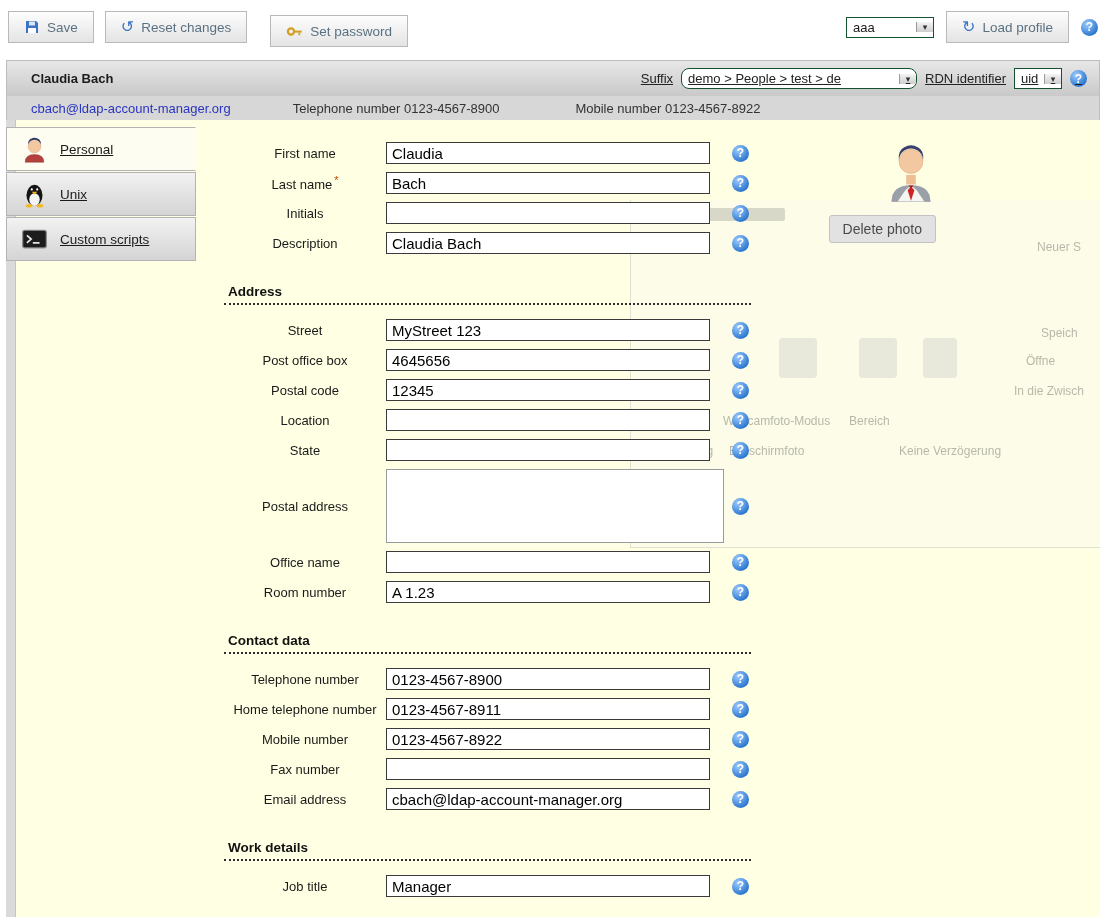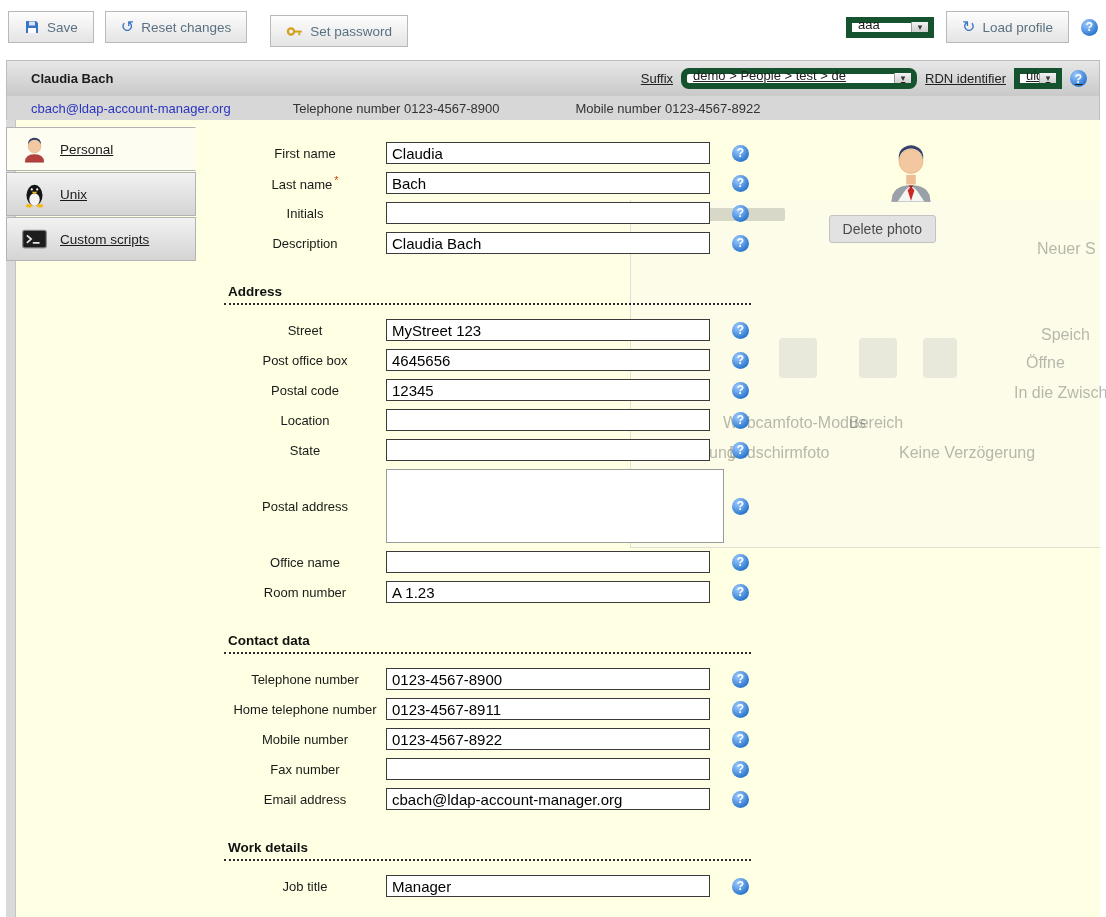--- a/index.html
+++ b/index.html
@@ -13,21 +13,21 @@
   
   .toolbar { position:absolute; left:8px; top:8px; right:8px; height:38px;
              display:flex; align-items:center; }
   .btn { display:inline-flex; align-items:center; gap:7px; height:32px;
          padding:0 15px; border:1px solid #b9b9b9; border-radius:0;
          background:linear-gradient(#fdfdfd,#e4e4e4); color:#5a7182;
          font-size:13.5px; cursor:pointer; white-space:nowrap; }
   .btn + .btn { margin-left:11px; }
   .btn .uni-icon { font-size:16px; color:#3b74c4; line-height:1; }
   .toolbar-right { margin-left:auto; display:flex; align-items:center; gap:12px; }
-  .combo { display:inline-flex; align-items:flex-end; border:6px solid #14532d;
+  .combo { display:inline-flex; align-items:center; border:1px solid #14532d;
            background:#fff; height:21px; font-size:13px; cursor:pointer; }
   .combo .val { display:flex; align-items:center; padding:0 6px; overflow:hidden;
                 white-space:nowrap; }
   .combo .arrow { width:17px; display:flex; align-items:center; justify-content:center;
                   background:linear-gradient(#f4f4f4,#cfcfcf); border-left:1px solid #9a9a9a;
                   font-size:9px; color:#333; }
   .combo-profile { width:88px; }
   .help { width:17px; height:17px; min-width:17px; border-radius:50%;
           background:radial-gradient(circle at 35% 30%, #9ecbff, #2f7ad1 70%, #1b5fb0);
           color:#fff; font-weight:bold; font-size:12px;
@@ -72,21 +72,21 @@
   .row .help { margin-left:22px; }
   .row.ta .help { margin-left:8px; }
   .section { width:527px; font-weight:bold; font-size:13.5px; margin:24px 0 14px 0;
              padding:6px 0 4px 4px; border-bottom:2px dotted #2c2c2c; color:#111; }
 
   
   .ghost { position:absolute; left:624px; top:80px; right:0; height:348px;
            background:rgba(244,244,244,0.30);
            border-left:1px solid rgba(140,140,140,0.25);
            border-bottom:1px solid rgba(140,140,140,0.25); z-index:1; }
-  .ghost span { position:absolute; font-size:16px; color:rgba(70,70,70,0.38); white-space:nowrap; }
+  .ghost span { position:absolute; font-size:12px; color:rgba(70,70,70,0.38); white-space:nowrap; }
   .ghost .gbox { position:absolute; background:rgba(190,190,190,0.30);
                  border-radius:4px; }
   .ghost .gbar { position:absolute; left:4px; top:8px; width:150px; height:13px;
                  background:rgba(90,90,90,0.22); border-radius:2px; }
   .photo-wrap { position:absolute; left:810px; top:20px; z-index:4; width:120px; text-align:right; }
   .avatar { display:inline-block; }
   .delete-photo { margin-top:10px; display:inline-block; padding:5px 13px;
                   background:#e2e2e2; border:1px solid #c2c2c2; border-radius:3px;
                   color:#4a4a4a; font-size:14px; cursor:pointer; white-space:nowrap; }
 </style>

